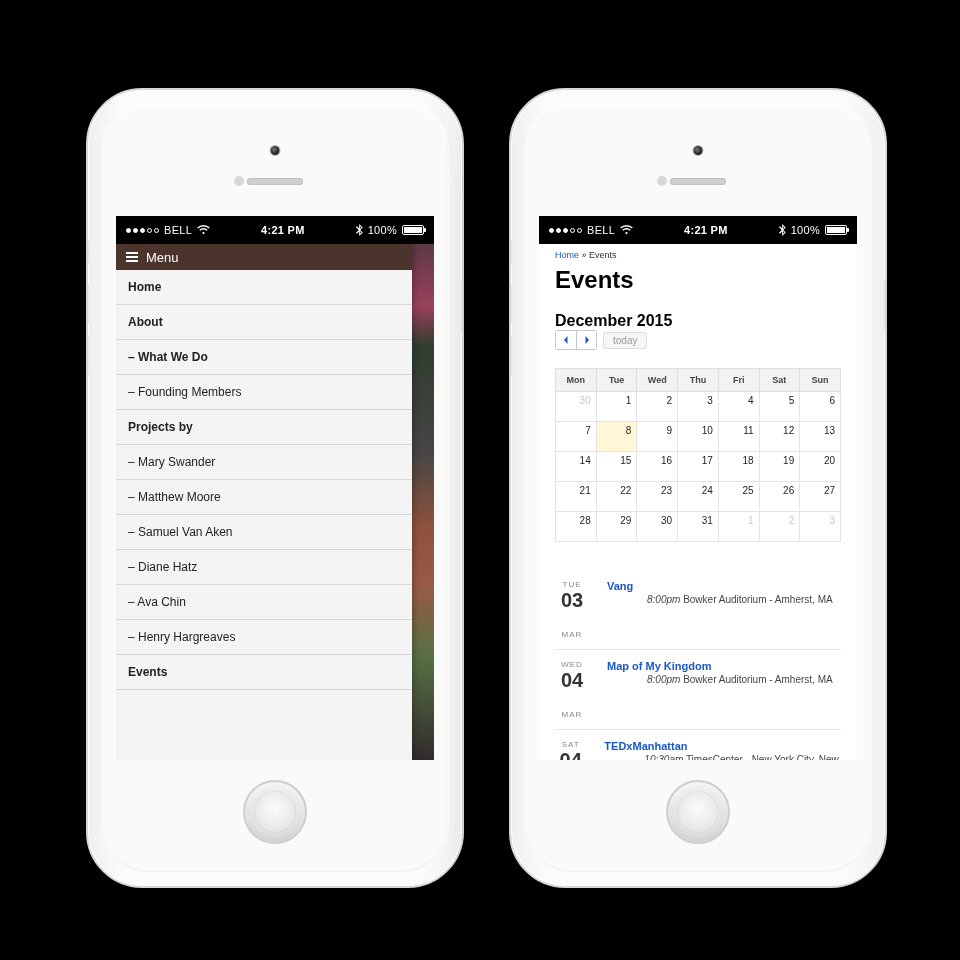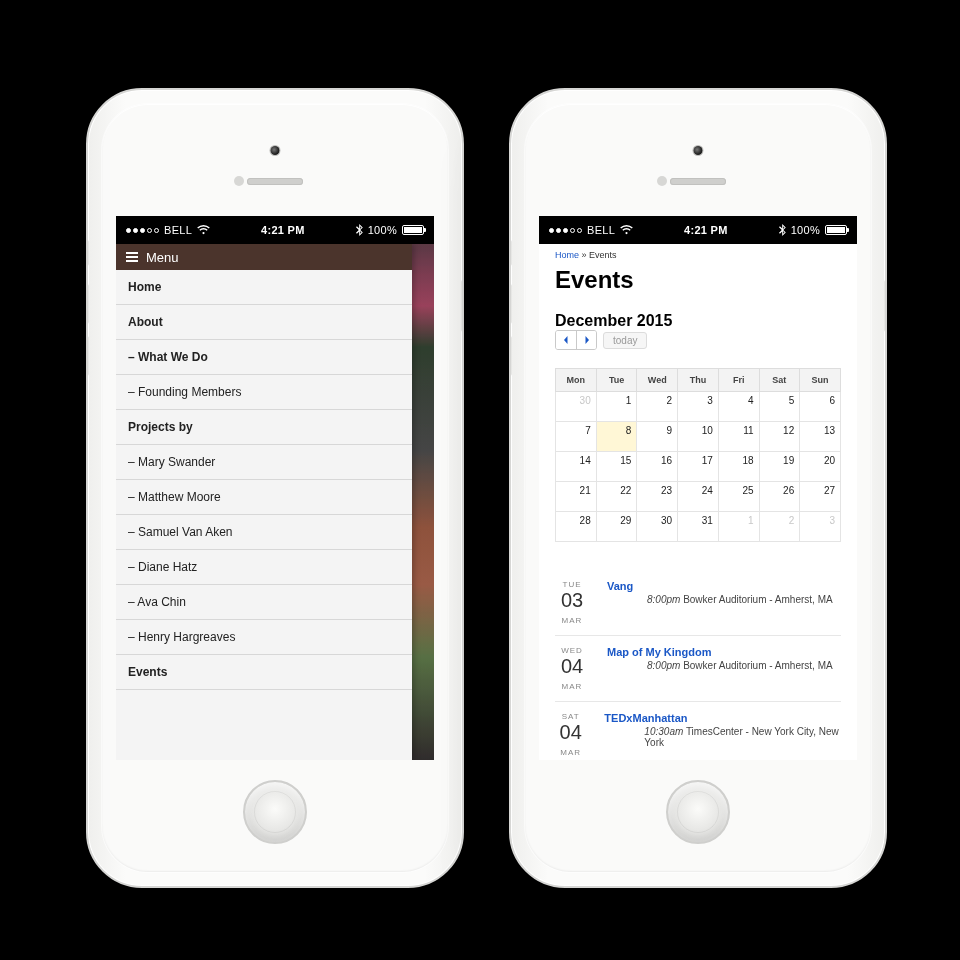--- a/index.html
+++ b/index.html
@@ -132,22 +132,22 @@
             text-align:center; padding:6px 0; border:1px solid #ddd;}
   .cal td { height:30px; font-size:10px; text-align:right;
             vertical-align:top; padding:3px 5px 0 0; color:#222; border:1px solid #e4e4e4;}
   .cal td.off { color:#c7c7c7;}
   .cal td.hl { background:#fff7d6;}
 
   .evlist { margin-top:28px;}
   .evrow { display:flex; gap:18px; padding:10px 0; border-bottom:1px solid #e7e7e7;}
   .evdate { width:34px; text-align:center; color:#333;}
   .evdate .dow{font-size:8px;letter-spacing:1px;color:#888;text-transform:uppercase;}
-  .evdate .day{font-size:20px;font-weight:400;line-height:1.05;margin-top:1px;}
-  .evdate .mon{font-size:8px;letter-spacing:1px;color:#888;text-transform:uppercase;margin-top:5px;}
+  .evdate .day{font-size:20px;font-weight:700;line-height:1.05;margin-top:1px;}
+  .evdate .mon{font-size:8px;letter-spacing:1px;color:#888;text-transform:uppercase;margin-top:19px;}
   .evinfo .title { color:#1a57c6; font-weight:700; font-size:11px;}
   .evinfo .meta { font-size:10px; color:#444; margin-top:2px;margin-left:40px;}
   .evinfo .meta .time{font-style:italic;}
 </style>
 </head>
 <body>
 
 <div class="phone left">
   <div class="sbtn mute"></div>
   <div class="sbtn vup"></div>

